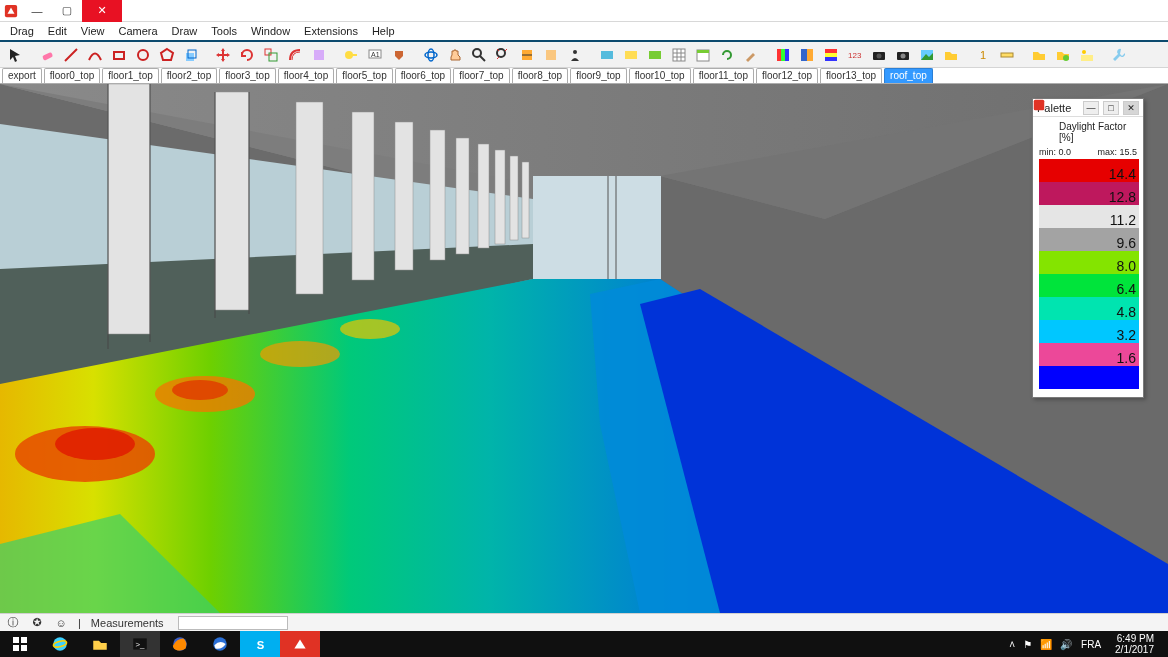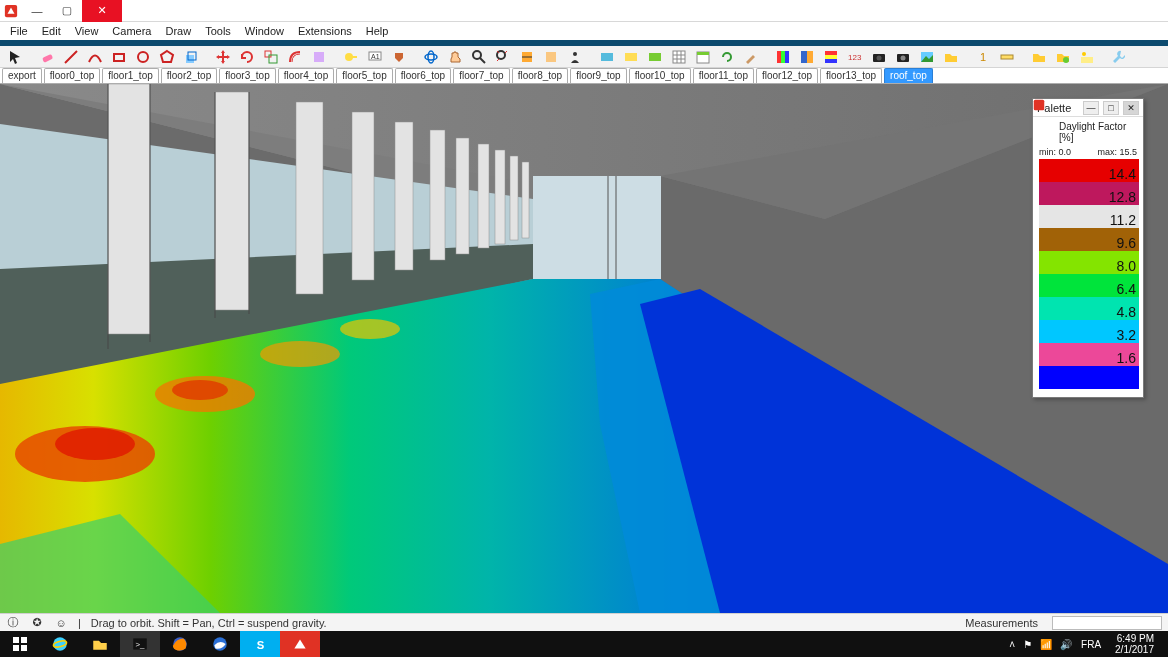--- a/index.html
+++ b/index.html
@@ -9,21 +9,21 @@
   .titlebar .app-icon { width: 22px; height: 22px; display: flex; align-items: center; justify-content: center; }
   .titlebar .app-icon svg { width: 14px; height: 14px; }
   .titlebar .title { flex: 1; text-align: center; color: #444; font-size: 12px; }
   .titlebar .win-controls { display: flex; height: 22px; }
   .titlebar .win-btn { width: 30px; height: 22px; display: flex; align-items: center; justify-content: center; font-size: 11px; color: #333; }
   .titlebar .win-btn.close { background: #e81123; color: #fff; width: 40px; }
   
   .menubar { height: 18px; background: #fff; display: flex; align-items: center; padding: 0 4px; gap: 2px; }
   .menubar .item { padding: 1px 6px; color: #222; }
   
-  .toolbars { height: 28px; background: #f2f2f2; border-top: 6px solid #0c4a6e; border-bottom: 1px solid #d5d5d5; display: flex; align-items: center; padding: 0 4px; gap: 2px; }
+  .toolbars { height: 28px; background: #f2f2f2; border-top: 2px solid #0c4a6e; border-bottom: 1px solid #d5d5d5; display: flex; align-items: center; padding: 0 4px; gap: 2px; }
   .tb-btn { width: 22px; height: 22px; display: flex; align-items: center; justify-content: center; border: 1px solid transparent; border-radius: 2px; }
   .tb-sep { width: 6px; height: 22px; }
   .tb-btn svg { width: 16px; height: 16px; }
   
   .scenes { height: 16px; background: #fff; display: flex; align-items: stretch; padding: 0 2px; gap: 2px; border-bottom: 1px solid #adadad; }
   .scene-tab { padding: 1px 5px; font-size: 10px; color: #333; background: #fff; border: 1px solid #adadad; border-bottom: none; border-radius: 2px 2px 0 0; line-height: 12px; }
   .scene-tab.active { background: #3399ff; color: #fff; border-color: #2a7fd6; }
   
   .viewport { position: relative; height: 529px; background: #6b6b6b; overflow: hidden; }
   .viewport svg { position: absolute; top: 0; left: 0; }
@@ -63,21 +63,21 @@
       </svg>
   </div>
   <div class="win-controls">
     <div class="win-btn">—</div>
     <div class="win-btn">▢</div>
     <div class="win-btn close">✕</div>
   </div>
 </div>
 
 <div class="menubar">
-  <span class="item">File</span>
+  <span class="item">Drag</span>
   <span class="item">Edit</span>
   <span class="item">View</span>
   <span class="item">Camera</span>
   <span class="item">Draw</span>
   <span class="item">Tools</span>
   <span class="item">Window</span>
   <span class="item">Extensions</span>
   <span class="item">Help</span>
 </div>
 
@@ -447,21 +447,21 @@
       <div class="ramp">
         <div class="ramp-row" style="background:#e60000">
             <span>14.4</span>
           </div>
         <div class="ramp-row" style="background:#be185d">
             <span>12.8</span>
           </div>
         <div class="ramp-row" style="background:#e5e5e5">
             <span>11.2</span>
           </div>
-        <div class="ramp-row" style="background:#a16207">
+        <div class="ramp-row" style="background:#a3a3a3">
             <span>9.6</span>
           </div>
         <div class="ramp-row" style="background:#84e400">
             <span>8.0</span>
           </div>
         <div class="ramp-row" style="background:#00e43b">
             <span>6.4</span>
           </div>
         <div class="ramp-row" style="background:#00e4b0">
             <span>4.8</span>
@@ -478,21 +478,20 @@
       </div>
     </div>
   </div>
 </div>
 
 <div class="statusbar">
   <span class="geo">ⓘ</span>
   <span class="geo">✪</span>
   <span class="geo">☺</span>
   <span>|</span>
-  <span class="hint">Drag to orbit. Shift = Pan, Ctrl = suspend gravity.</span>
   <span class="meas-label">Measurements</span>
   <div class="meas-box"></div>
 </div>
 
 <div class="taskbar">
   <div class="tbitem">
       <svg width="16" height="16" viewBox="0 0 16 16">
         <rect x="1" y="1" width="6" height="6" fill="#fff"></rect>
         <rect x="9" y="1" width="6" height="6" fill="#fff"></rect>
         <rect x="1" y="9" width="6" height="6" fill="#fff"></rect>

